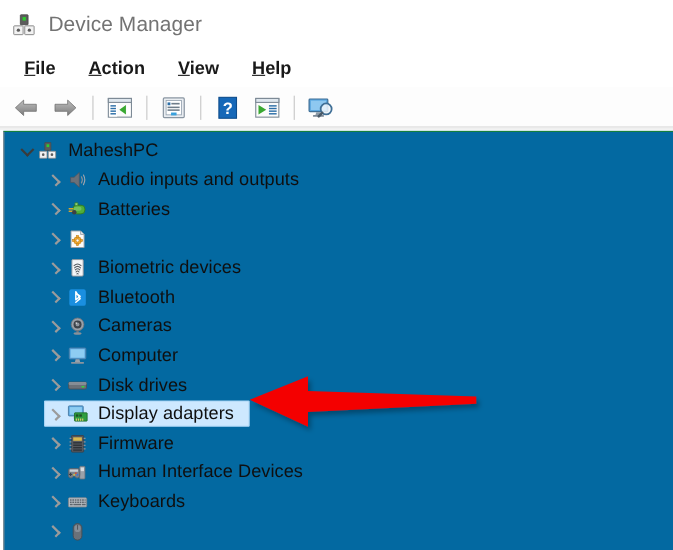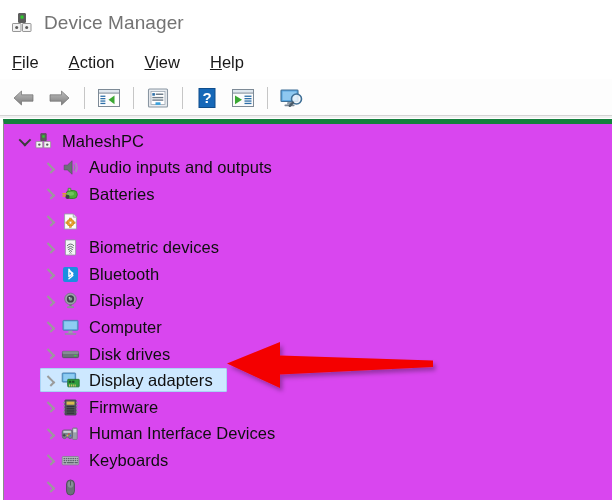--- a/index.html
+++ b/index.html
@@ -50,22 +50,23 @@
 
   
   .menubar {
     position: absolute;
     left: 0; top: 46px;
     width: 612px;
     height: 32px;
     background: #ffffff;
     display: flex;
     align-items: center;
-    padding-left: 0;
+    padding-left: 10px;
     box-sizing: border-box;
+    font-weight: bold;
   }
   .menu-item {
     font-size: 16.5px;
     color: #191919;
     padding: 2px 12px 2px 12px;
     margin-right: 6px;
     cursor: default;
     white-space: nowrap;
   }
   .menu-item u {
@@ -118,22 +119,22 @@
     background: #f0f0f0;
   }
 
   
   .tree-pane {
     position: absolute;
     left: 3px;
     top: 119px;
     width: 609px;
     height: 381px;
-    background: #d946ef;
-    border-top: 5px solid #15803d;
+    background: #0369a1;
+    border-top: 1px solid #15803d;
     border-left: 1px solid #8c8c8c;
     box-sizing: border-box;
     overflow: hidden;
   }
 
   .tree {
     position: relative;
     padding-top: 4px;
   }
 
@@ -438,21 +439,21 @@
         <div class="t-icon">
           <svg width="19" height="19" viewBox="0 0 24 24">
             <circle cx="12" cy="10" r="7.3" fill="#9aa1a9" stroke="#6e757d" stroke-width="1"></circle>
             <circle cx="12" cy="10" r="4.6" fill="#3d434a"></circle>
             <circle cx="12" cy="10" r="2.2" fill="#8e959d"></circle>
             <circle cx="10.5" cy="8.5" r="0.9" fill="#ffffff" opacity="0.8"></circle>
             <rect x="10.6" y="17" width="2.8" height="2.6" fill="#6e757d"></rect>
             <ellipse cx="12" cy="20.4" rx="4.6" ry="1.4" fill="#8a9199"></ellipse>
           </svg>
         </div>
-        <div class="t-label">Display</div>
+        <div class="t-label">Cameras</div>
       </div>
 
       <div class="tree-row child">
         <div class="chevron">
             <div class="chev-collapsed"></div>
           </div>
         <div class="t-icon">
           <svg width="19" height="19" viewBox="0 0 24 24">
             <rect x="2.5" y="3" width="19" height="12.5" rx="1" fill="#5aa7e0" stroke="#4a7ea8" stroke-width="1.1"></rect>
             <rect x="4" y="4.4" width="16" height="9.7" fill="#8ecdf2"></rect>

